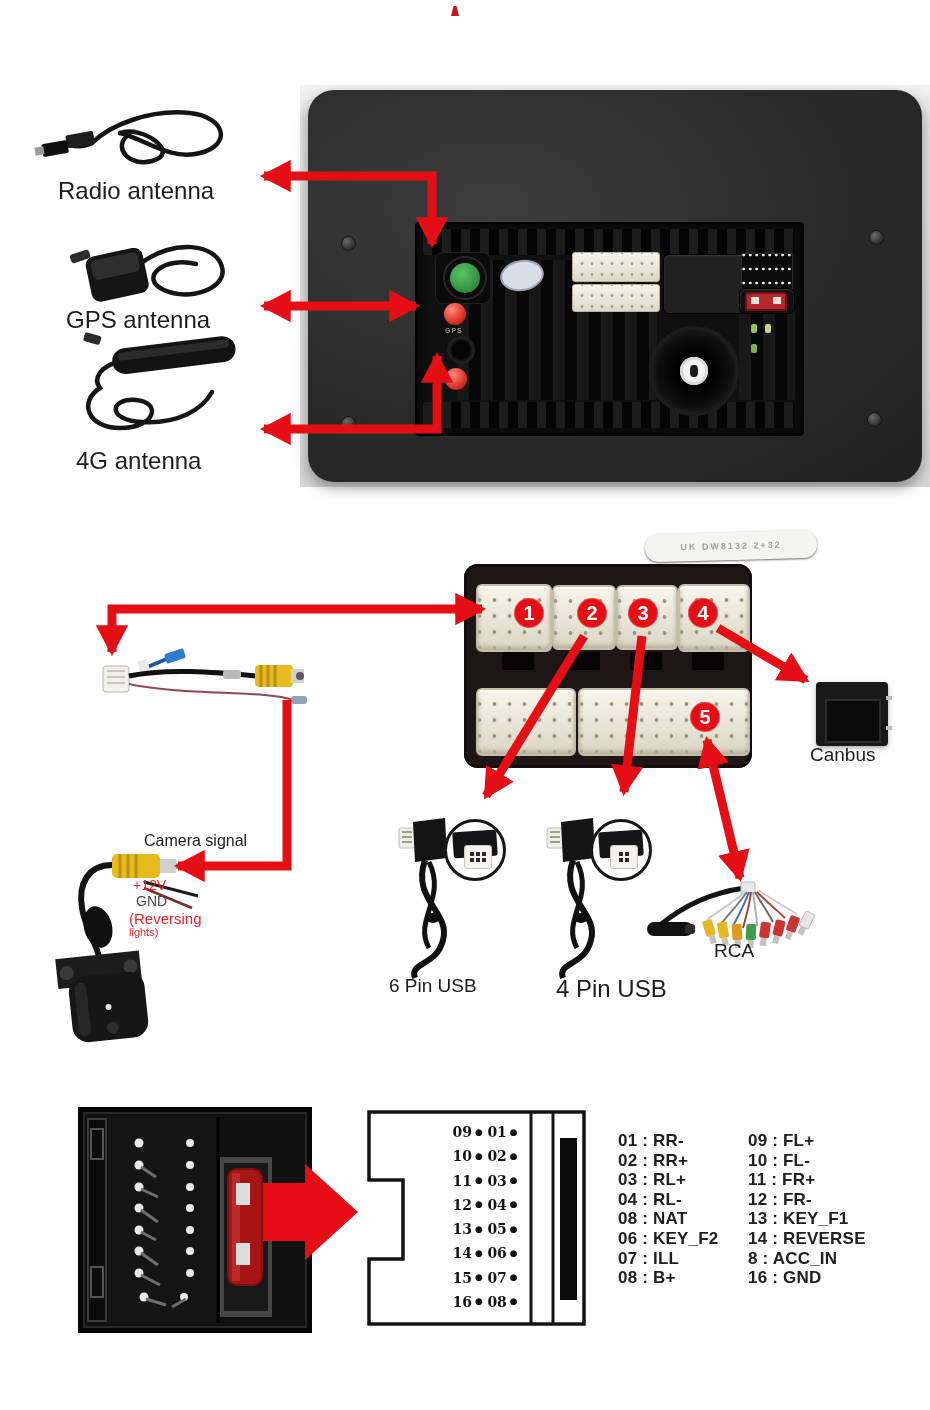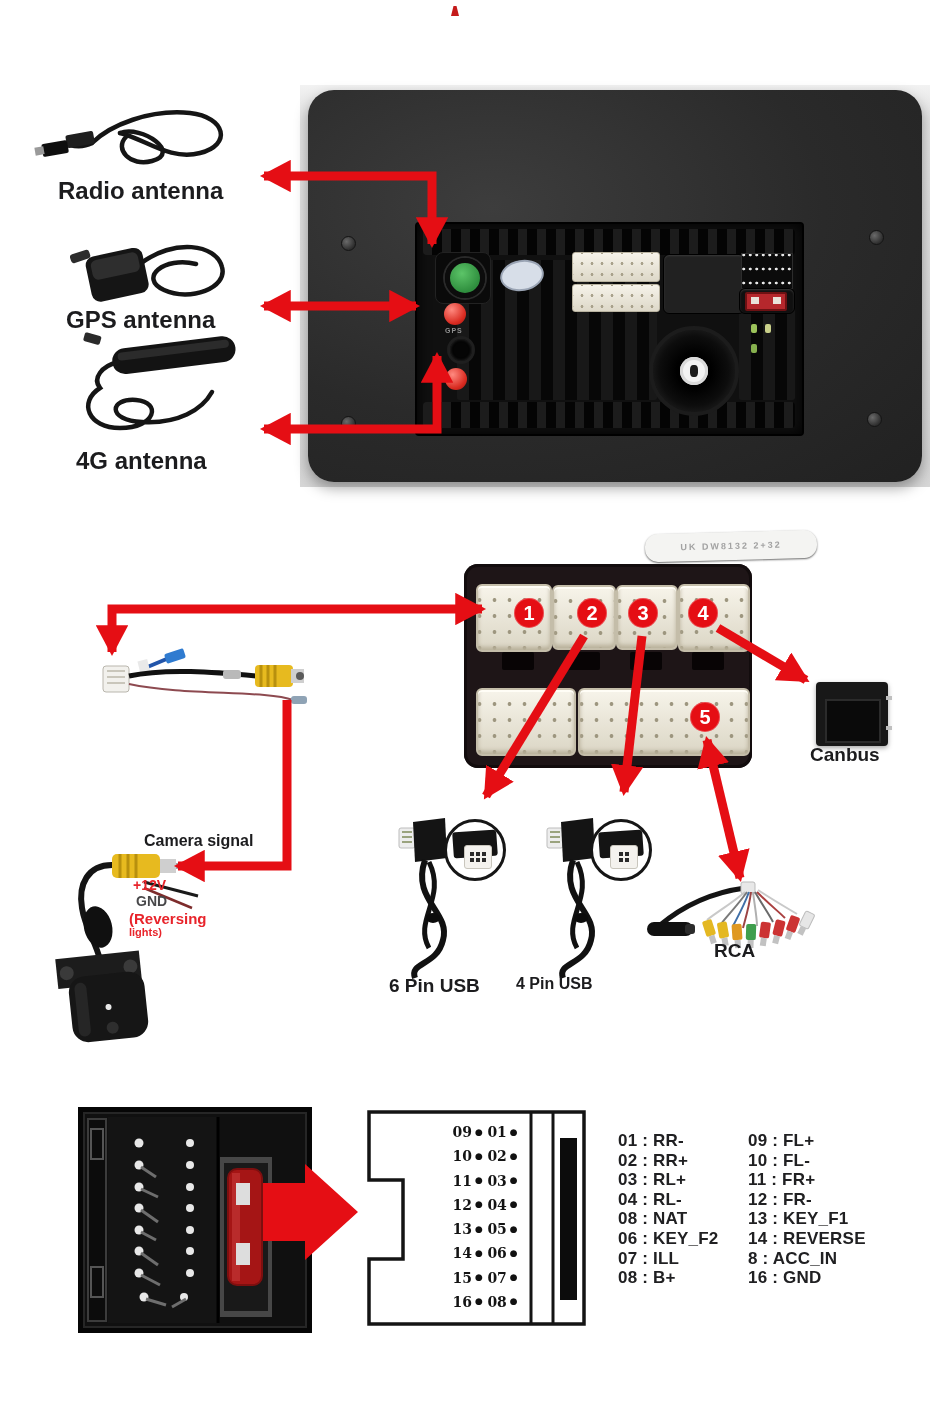--- a/index.html
+++ b/index.html
@@ -1,19 +1,19 @@
 <!DOCTYPE html>
 <html><head>
 <meta charset="utf-8">
 <style>
   html,body{margin:0;padding:0;background:#ffffff;}
   #canvas{position:relative;width:930px;height:1410px;background:#ffffff;overflow:hidden;
           font-family:"Liberation Sans",sans-serif;}
   .abs{position:absolute;}
-  .lbl{position:absolute;font-family:"Liberation Sans",sans-serif;font-weight:bold;color:#1c1c1e;white-space:nowrap;}
+  .lbl{position:absolute;font-family:"Liberation Sans",sans-serif;font-weight:normal;color:#1c1c1e;white-space:nowrap;}
 
   
   .unit-photo{left:300px;top:85px;width:630px;height:402px;
     background:linear-gradient(180deg,#f2f2f2 0%,#e3e3e3 8%,#d6d6d6 100%);}
   .unit-bezel{position:absolute;left:8px;top:5px;width:614px;height:392px;border-radius:26px;
     background:radial-gradient(120% 120% at 30% 30%,#3d3d3d 0%,#2a2a2a 45%,#1d1d1d 100%);
     box-shadow:0 6px 14px rgba(0,0,0,.35);}
   .back-panel{position:absolute;left:107px;top:132px;width:385px;height:210px;background:#101010;
     border:2px solid #000;border-radius:4px;box-shadow:inset 0 0 14px #000;}
   .vent{position:absolute;border-radius:4px;
@@ -283,21 +283,21 @@
       <span class="pingrid" style="grid-template-columns:repeat(2,4px)">
         <i></i>
           <i></i>
           <i></i>
           <i></i>
       </span>
     </div>
   </div>
 
   <div class="lbl" style="left:389px;top:975px;font-size:19px">6 Pin USB</div>
-  <div class="lbl" style="left:516px;top:975px;font-size:16px">4 Pin USB</div>
+  <div class="lbl" style="left:556px;top:975px;font-size:24px">4 Pin USB</div>
 
   <svg class="abs" style="left:645px;top:878px" width="180" height="72" viewBox="0 0 180 72">
     <path d="M100 10 C70 14 40 26 14 48" fill="none" stroke="#141414" stroke-width="5"></path>
     <rect x="96" y="4" width="14" height="12" rx="2" fill="#e8e8e8" stroke="#bbb"></rect>
     <g stroke-width="2" fill="none">
       <path d="M100 14 C86 26 72 34 62 42" stroke="#c9c9c9"></path>
       <path d="M102 14 C92 28 82 38 76 46" stroke="#7a7a7a"></path>
       <path d="M104 14 C98 30 92 40 88 48" stroke="#3f6fa8"></path>
       <path d="M106 14 C104 30 100 42 98 50" stroke="#9c4444"></path>
       <path d="M108 14 C110 30 112 40 112 48" stroke="#b0b0b0"></path>

